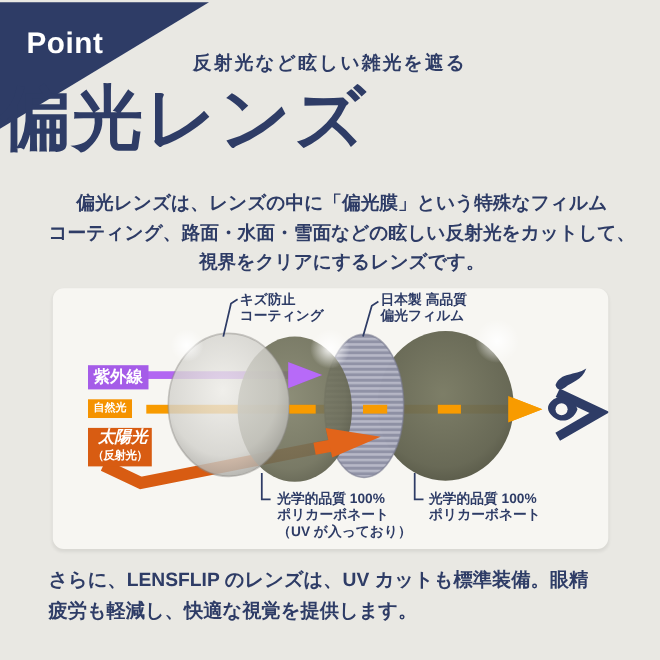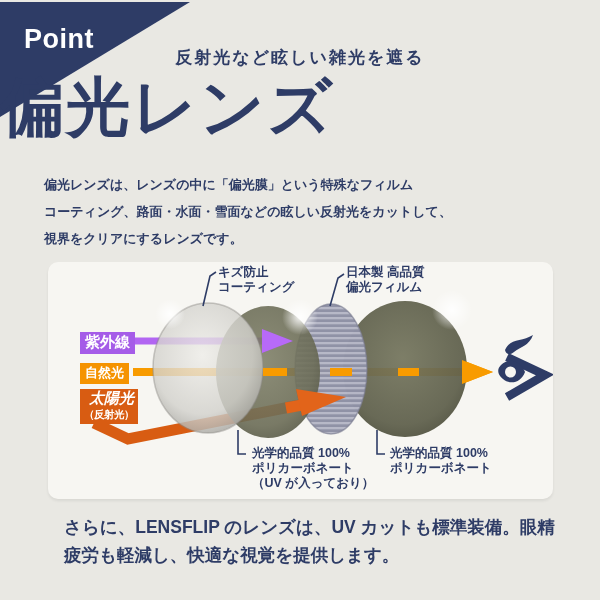--- a/index.html
+++ b/index.html
@@ -27,45 +27,45 @@
     position:absolute; left:0; top:44px; width:600px;
     text-align:center; color:#2e3c66; font-size:17px; font-weight:bold;
     letter-spacing:2px; white-space:nowrap;
   }
   .title {
     position:absolute; left:0; top:68px; width:600px;
     text-align:left; color:#2e3c66; font-size:64px; font-weight:bold;
     letter-spacing:2px; line-height:74px; white-space:nowrap;
   }
 
-  .intro { position:absolute; left:44px; top:169px; color:#2e3c66; font-size:13px; font-weight:bold; }
+  .intro { position:absolute; left:44px; top:169px; color:#2e3c66; font-size:17px; font-weight:bold;text-align:center; }
   .intro div { line-height:27px; white-space:nowrap; }
 
   
   .panel {
     position:absolute; left:48px; top:260px; width:505px; height:237px;
     background:#f7f6f2; border-radius:10px;
     box-shadow:0 2px 3px rgba(0,0,0,0.07);
   }
   .panel svg { position:absolute; left:0; top:0; }
 
   .anno { position:absolute; color:#2e3c66; font-size:12.5px; font-weight:bold; line-height:15px; white-space:nowrap; }
 
   .beam-label {
     position:absolute; left:32px; color:#ffffff; font-weight:bold;
     text-align:right; white-space:nowrap;
   }
   .beam-label.uv      { top:70px;  background:#a55ce8; font-size:15px; padding:1px 5px 2px; }
-  .beam-label.natural { top:101px; background:#f59300; font-size:13px; padding:1px 5px 2px; }
+  .beam-label.natural { top:101px; background:#f59300; font-size:10px; padding:1px 5px 2px; }
   .beam-label.sun     { top:127px; background:#d85c12; padding:1px 4px 2px; line-height:16px; }
   .beam-label.sun .l1 { font-size:15px;font-style:italic; }
   .beam-label.sun .l2 { font-size:10.5px; letter-spacing:-0.5px; }
 
   .footer { position:absolute; left:44px; top:511px; color:#2e3c66; font-size:17.5px; font-weight:bold; }
-  .footer div { line-height:28px; white-space:nowrap;margin-left:20px; }
+  .footer div { line-height:28px; white-space:nowrap; }
 </style>
 </head>
 <body>
 
 <div class="stage">
 
   <div class="corner-tri"></div>
   <div class="point-label">Point</div>
 
   <div class="subtitle">反射光など眩しい雑光を遮る</div>

